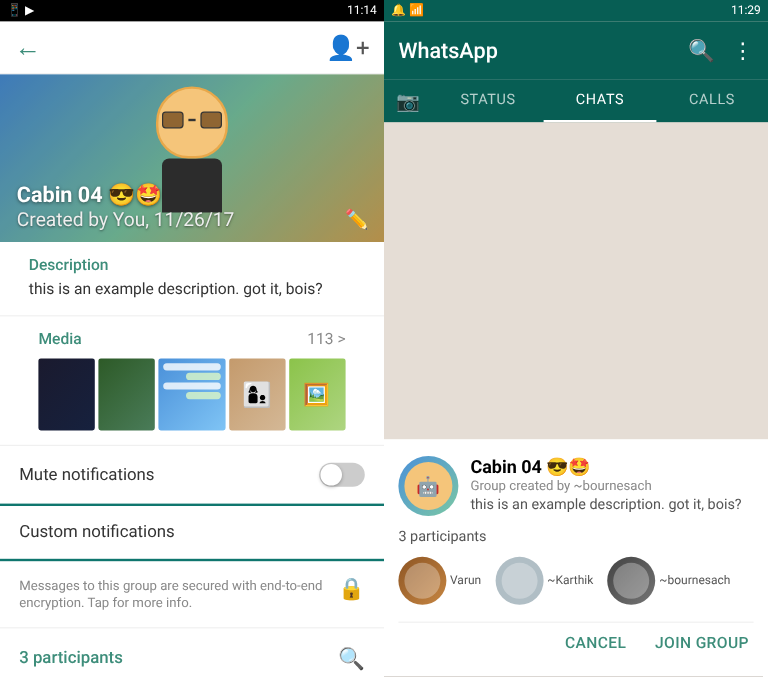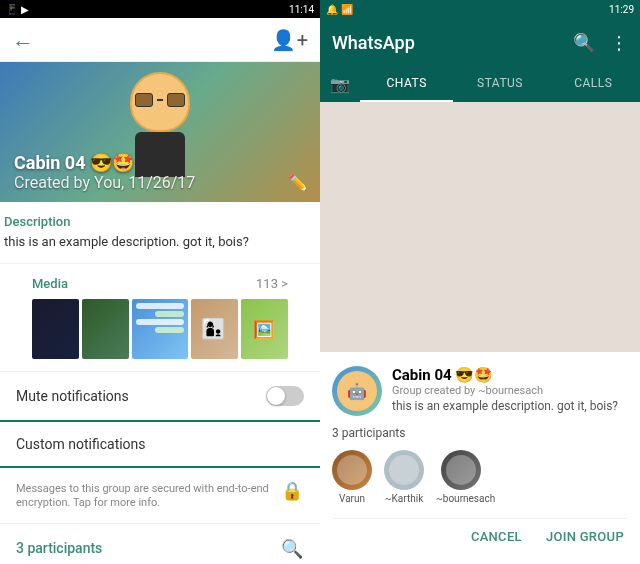--- a/index.html
+++ b/index.html
@@ -153,21 +153,21 @@
       font-size: 16px;
     }
 
     .left-content {
       flex: 1;
       overflow-y: auto;
       background: #fff;
     }
 
     .section {
-      padding: 12px 4px;
+      padding: 12px 24px;
       border-bottom: 1px solid #f0f0f0;
     }
 
     .section-label {
       color: #3d8d7a;
       font-size: 13px;
       font-weight: 500;
       margin-bottom: 4px;
     }
 
@@ -491,21 +491,20 @@
     }
 
     .participant-avatars {
       display: flex;
       gap: 12px;
       margin-bottom: 14px;
     }
 
     .participant-item {
       display: flex;
-      flex-direction: column;
       align-items: center;
       gap: 3px;
     }
 
     .participant-avatar {
       width: 40px;
       height: 40px;
       border-radius: 50%;
       background: #b0bec5;
       display: flex;
@@ -661,25 +660,25 @@
     <div class="header-icons">
       <span class="header-icon">🔍</span>
       <span class="header-icon">⋮</span>
     </div>
   </div>
 
   <div class="tabs-bar">
     <div class="camera-tab">
       <span>📷</span>
     </div>
+    <div class="tab">
+      <span>STATUS</span>
+    </div>
     <div class="tab active">
       <span>CHATS</span>
-    </div>
-    <div class="tab">
-      <span>STATUS</span>
     </div>
     <div class="tab">
       <span>CALLS</span>
     </div>
   </div>
 
   <div class="chat-bg">
     <div class="join-overlay">
 
       <div class="join-group-card">

